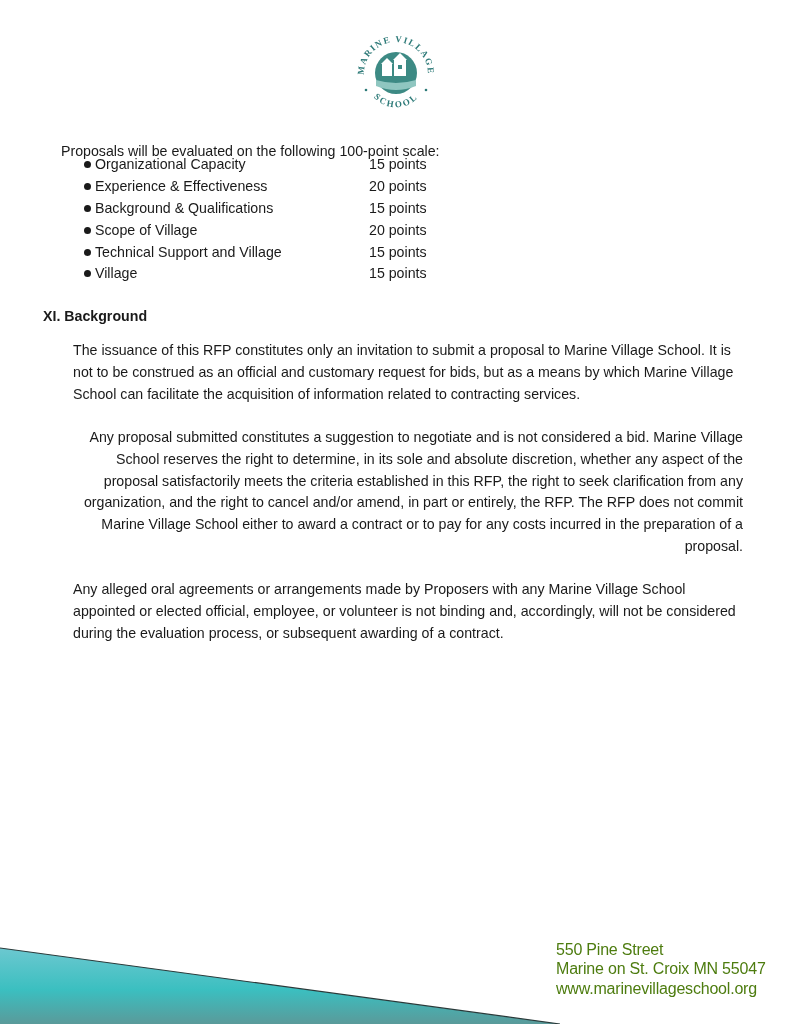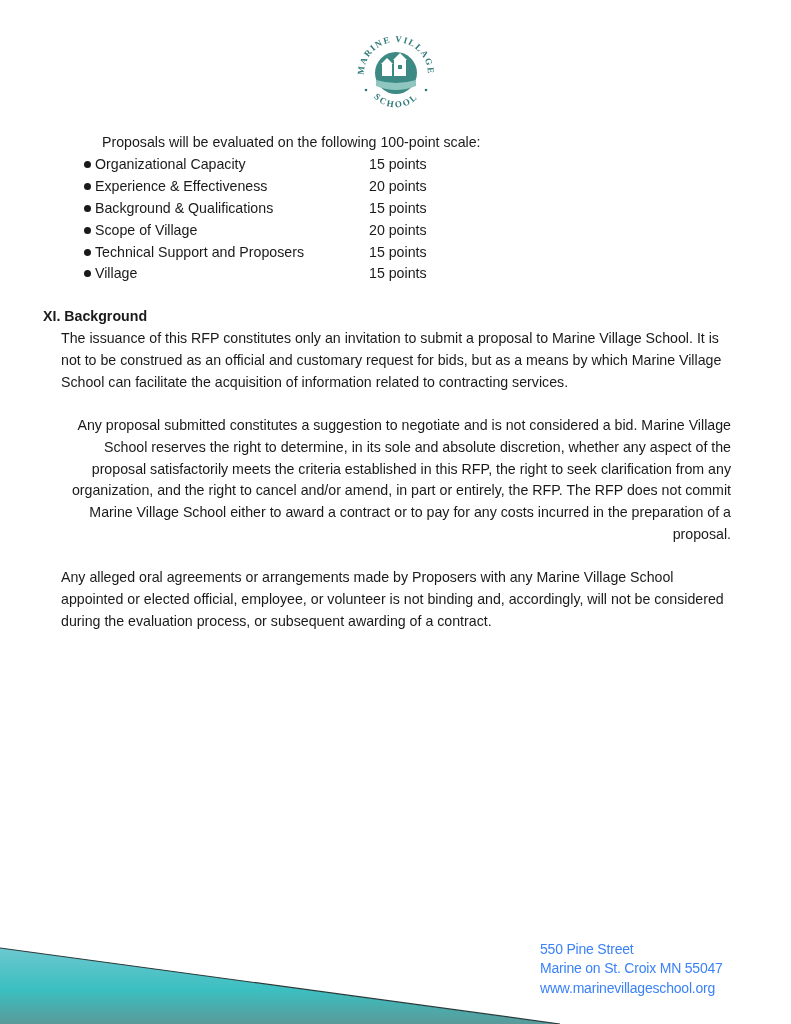--- a/index.html
+++ b/index.html
@@ -4,33 +4,33 @@
 <style>
   html, body { margin: 0; padding: 0; }
   body {
     width: 791px; height: 1024px; position: relative; overflow: hidden;
     background: #ffffff;
     font-family: "Liberation Sans", sans-serif;
     color: #1a1a1a;
   }
   .logo { position: absolute; left: 352px; top: 30px; width: 88px; height: 84px; }
   .doc { position: absolute; left: 0; top: 0; width: 791px; font-size: 14.2px; line-height: 21.8px; }
-  .intro { position: absolute; left: 61px; top: 132px; margin-left: 41px; }
+  .intro { position: absolute; left: 61px; top: 141px; }
   .score-list { position: absolute; left: 84px; top: 154px; margin: 0; padding: 0; list-style: none; }
   .score-item { position: relative; height: 21.9px; }
   .bullet { position: absolute; left: 0; top: 7px; width: 7px; height: 7px; border-radius: 50%; background: #1a1a1a; }
   .crit { position: absolute; left: 11px; top: 0; white-space: nowrap; }
   .pts { position: absolute; left: 285px; top: 0; white-space: nowrap; }
   .section-title { position: absolute; left: 43px; top: 306px; font-weight: bold; }
-  .para { position: absolute; left: 61px; width: 670px; margin: 0; }
+  .para { position: absolute; left: 61px; width: 670px; margin: 12px; }
   .p1 { top: 328px; }
   .p2 { top: 415px; text-align: right; }
   .p3 { top: 567px; }
   .footer-wedge { position: absolute; left: 0; top: 940px; width: 791px; height: 84px; }
-  .footer-text { position: absolute; left: 540px; top: 940px; font-size: 14px; line-height: 19.4px; color: #3b82f6; letter-spacing: -0.2px; }
+  .footer-text { position: absolute; left: 556px; top: 940px; font-size: 16px; line-height: 19.4px; color: #4d7c0f; letter-spacing: -0.2px; }
   .footer-text .tag { font-weight: bold; }
 </style>
 </head>
 <body>
 
 <div class="logo">
   <svg viewBox="0 0 88 84" width="88" height="84">
     <defs>
       <path id="arcTop" d="M 12 44 A 32 32 0 0 1 76 44"></path>
       <path id="arcBot" d="M 16 58 A 30 30 0 0 0 72 58"></path>
@@ -72,21 +72,21 @@
       <span class="crit">Background &amp; Qualifications</span>
       <span class="pts">15 points</span>
     </li>
     <li class="score-item">
       <span class="bullet"></span>
       <span class="crit">Scope of Village</span>
       <span class="pts">20 points</span>
     </li>
     <li class="score-item">
       <span class="bullet"></span>
-      <span class="crit">Technical Support and Proposers</span>
+      <span class="crit">Technical Support and Village</span>
       <span class="pts">15 points</span>
     </li>
     <li class="score-item">
       <span class="bullet"></span>
       <span class="crit">Village</span>
       <span class="pts">15 points</span>
     </li>
   </ul>
 
   <div class="section-title">XI. Background</div>

